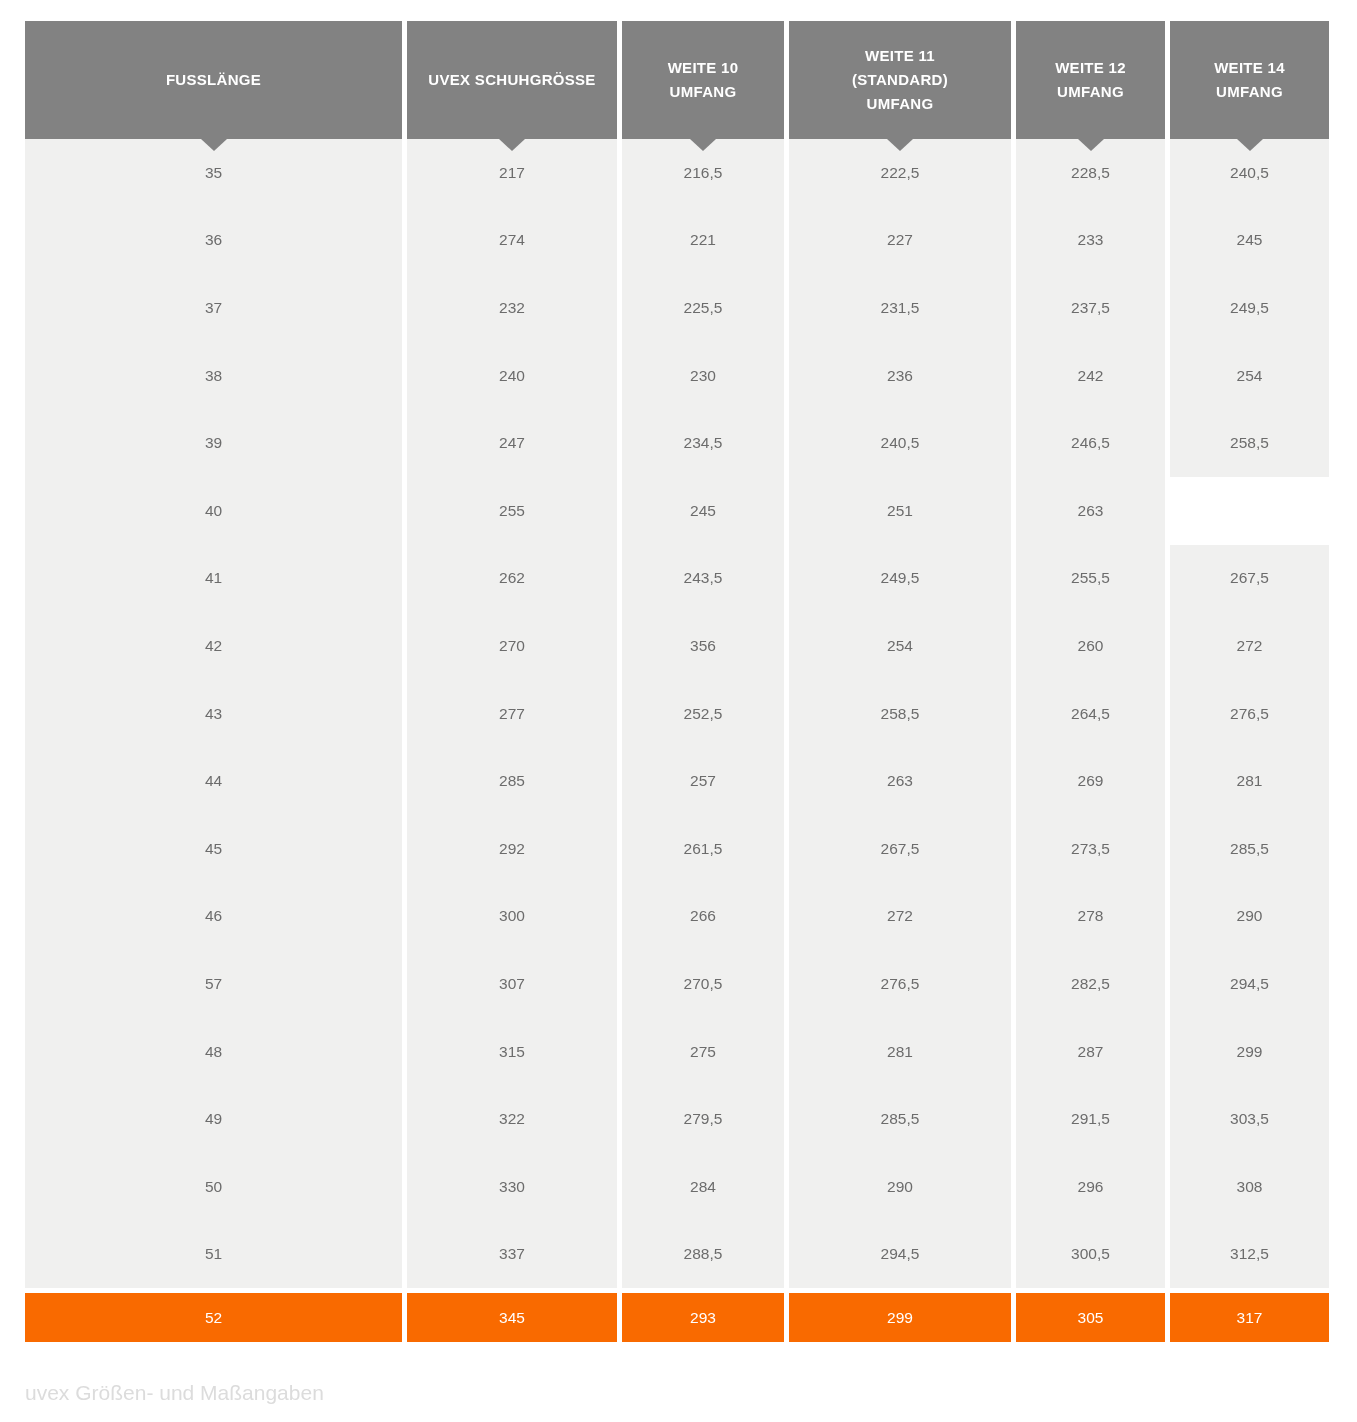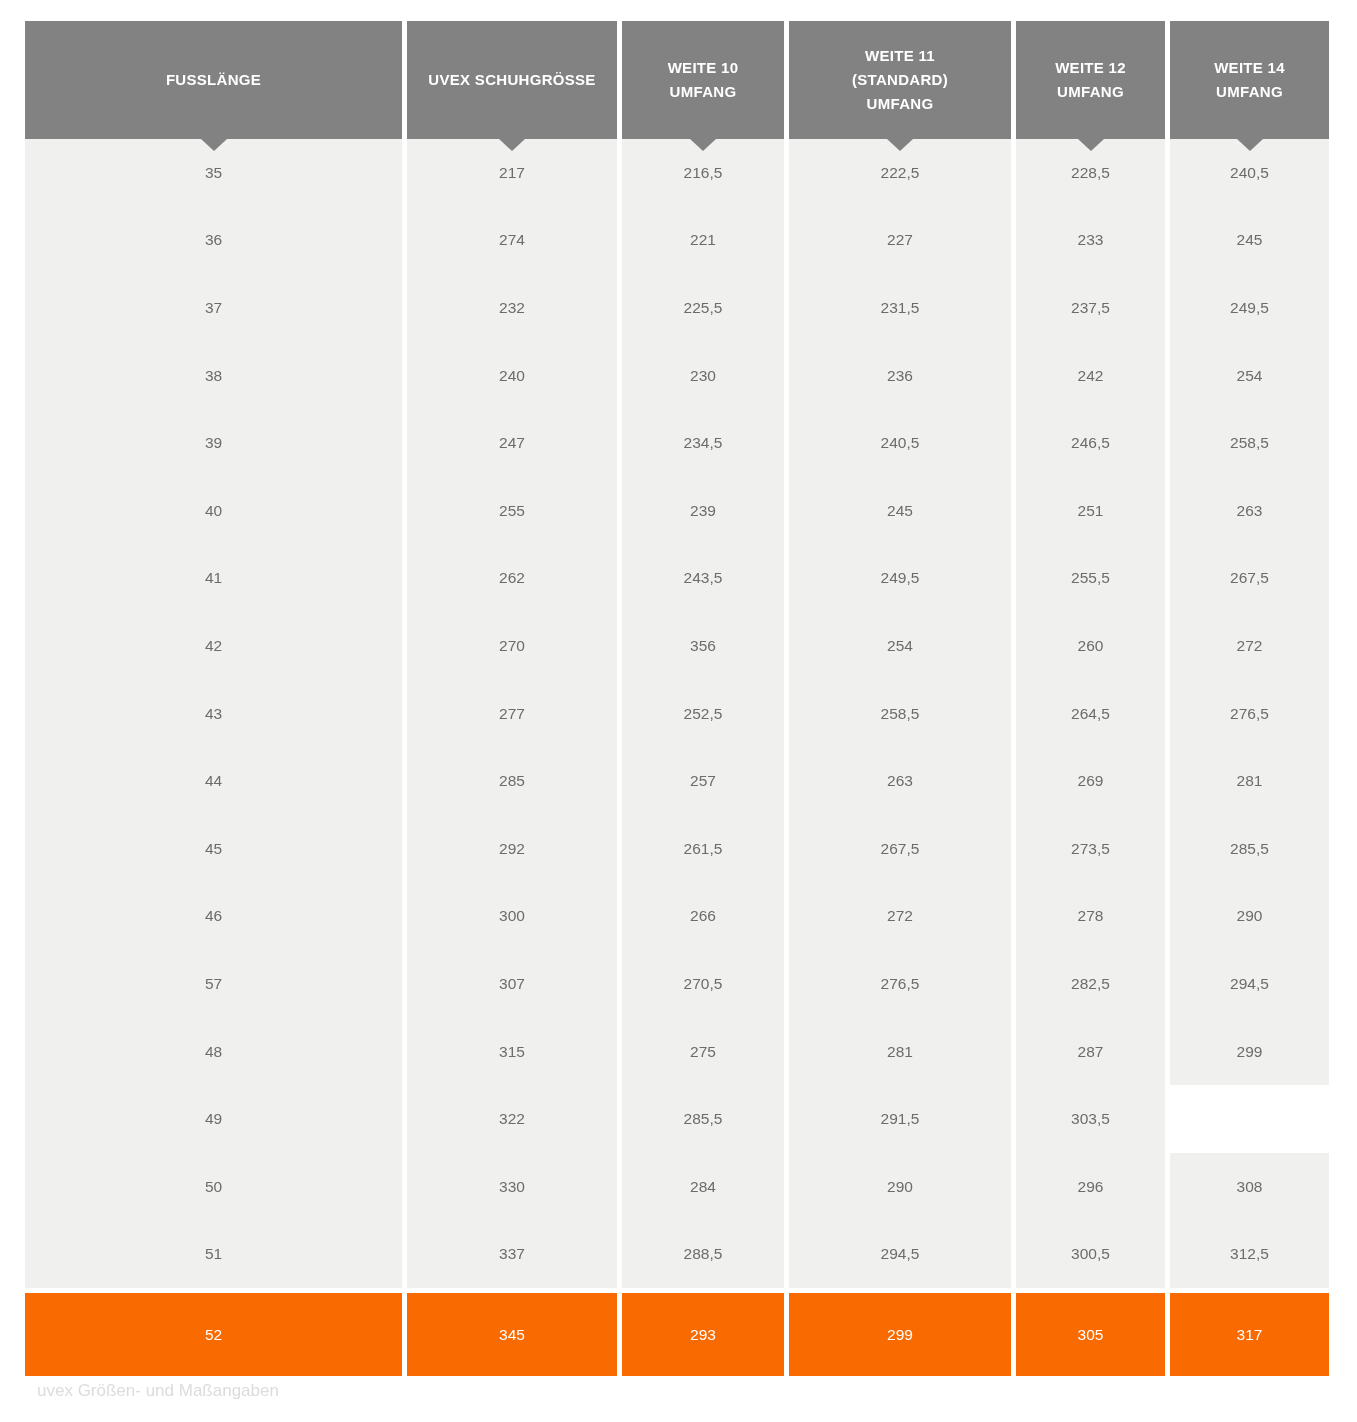--- a/index.html
+++ b/index.html
@@ -56,31 +56,31 @@
     height: 67.6px;
     background: var(--row-bg);
     color: var(--row-text);
     font-size: 15.5px;
     display: flex; align-items: center; justify-content: center;
     text-align: center;
   }
   
   .trow-highlight { margin-top: 5px; }
   .trow-highlight .td {
-    height: 83px;
+    height: 49px;
     background: var(--highlight-bg);
     color: var(--highlight-text);
     font-size: 15.5px;
     display: flex; align-items: center; justify-content: center;
     text-align: right;
   }
   .caption {
     position: absolute;
-    left: 37px; top: 1381px;
-    font-size: 17px;
+    left: 25px; top: 1381px;
+    font-size: 21px;
     color: var(--caption-text);
   }
 </style>
 </head>
 <body>
 
 <div class="page">
   <div class="size-table">
     <div class="thead grid-row" id="thead">
         <div class="th">FUSSLÄNGE</div>
@@ -132,21 +132,20 @@
           <div class="td">39</div>
           <div class="td">247</div>
           <div class="td">234,5</div>
           <div class="td">240,5</div>
           <div class="td">246,5</div>
           <div class="td">258,5</div>
         </div>
         <div class="trow grid-row">
           <div class="td">40</div>
           <div class="td">255</div>
-          <div class="td">239</div>
           <div class="td">245</div>
           <div class="td">251</div>
           <div class="td">263</div>
         </div>
         <div class="trow grid-row">
           <div class="td">41</div>
           <div class="td">262</div>
           <div class="td">243,5</div>
           <div class="td">249,5</div>
           <div class="td">255,5</div>
@@ -204,20 +203,21 @@
           <div class="td">48</div>
           <div class="td">315</div>
           <div class="td">275</div>
           <div class="td">281</div>
           <div class="td">287</div>
           <div class="td">299</div>
         </div>
         <div class="trow grid-row">
           <div class="td">49</div>
           <div class="td">322</div>
+          <div class="td">279,5</div>
           <div class="td">285,5</div>
           <div class="td">291,5</div>
           <div class="td">303,5</div>
         </div>
         <div class="trow grid-row">
           <div class="td">50</div>
           <div class="td">330</div>
           <div class="td">284</div>
           <div class="td">290</div>
           <div class="td">296</div>

